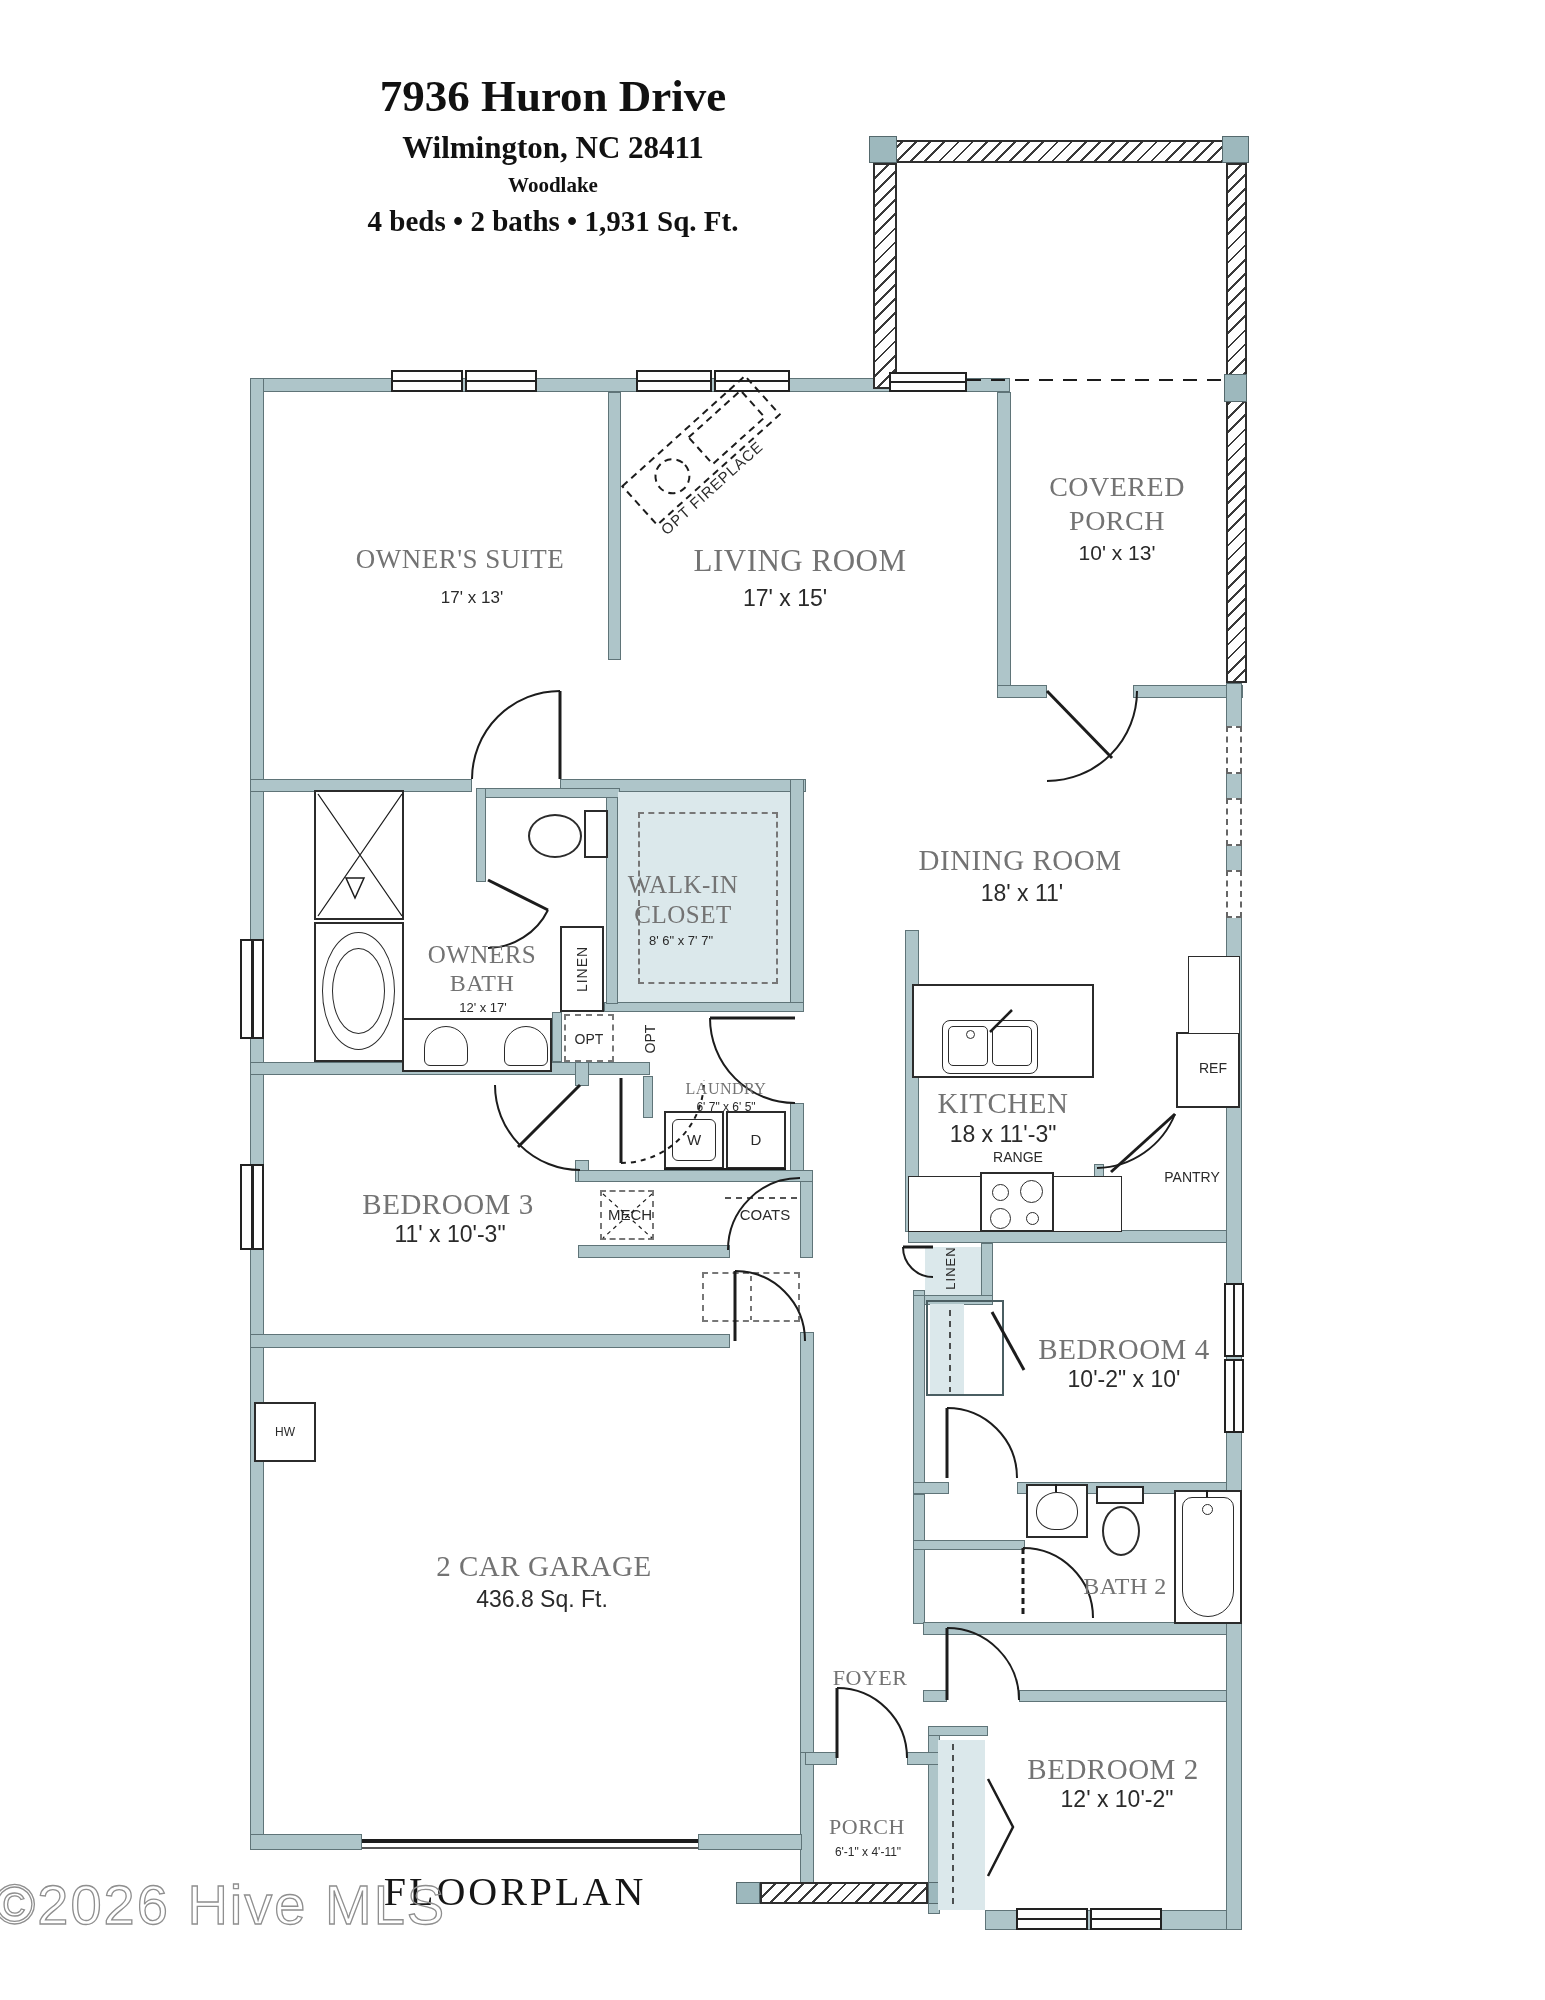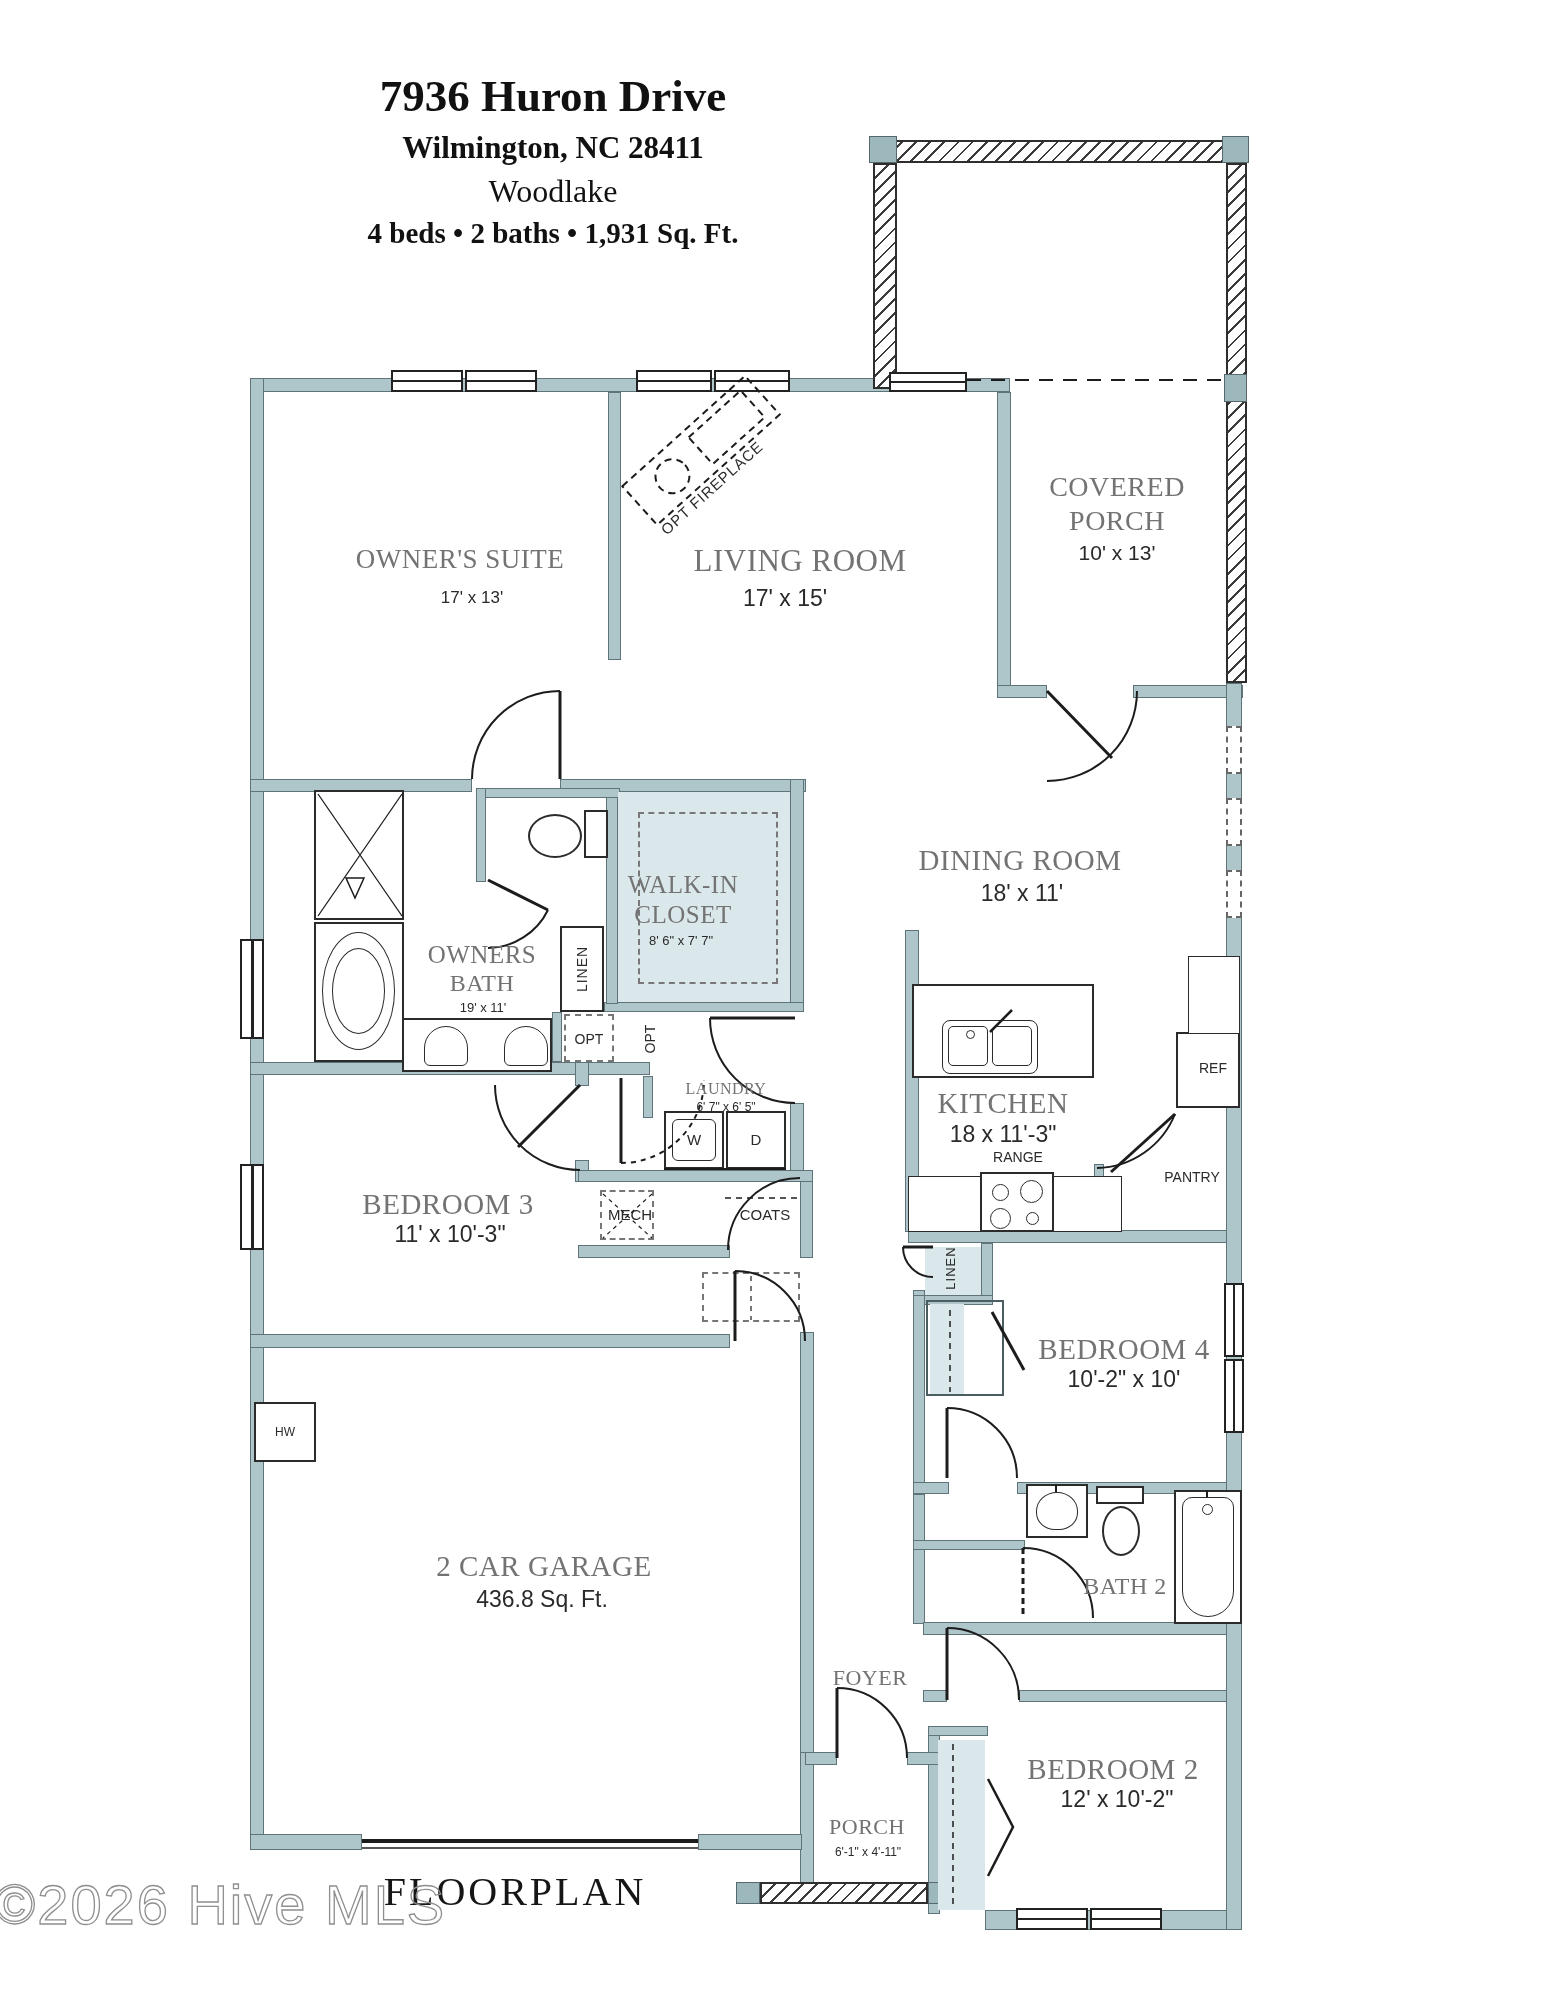--- a/index.html
+++ b/index.html
@@ -21,21 +21,21 @@
   .fxl{position:absolute;background:#fff;border:1.5px solid #2b2b2b;box-sizing:border-box;}
   
   .lbl{position:absolute;transform:translate(-50%,-50%);white-space:nowrap;color:#737373;text-align:center;line-height:1.05;}
   .serif{font-family:"Liberation Serif",serif;letter-spacing:.5px;}
   .sans{font-family:"Liberation Sans",sans-serif;color:#2a2a2a;}
   .vert{transform:translate(-50%,-50%) rotate(-90deg);}
   .title{position:absolute;left:258px;top:70px;width:590px;text-align:center;color:#111;
          font-family:"Liberation Serif",serif;}
   .title .l1{font-size:45px;font-weight:700;margin:0 0 8px 0;}
   .title .l2{font-size:31px;font-weight:700;margin:0 0 7px 0;}
-  .title .l3{font-size:32px;font-weight:400;margin:0 0 7px 0;}
+  .title .l3{font-size:21px;font-weight:700;margin:0 0 7px 0;}
   .title .l4{font-size:29px;font-weight:700;margin:0;}
   .floorplan{position:absolute;left:310px;top:1868px;width:410px;text-align:center;
              font-family:"Liberation Serif",serif;font-size:40px;letter-spacing:3px;color:#161616;}
   .watermark{position:absolute;left:-6px;top:1872px;font-family:"Liberation Sans",sans-serif;
              font-size:56px;font-weight:400;color:transparent;-webkit-text-stroke:1.3px #8f8f8f;letter-spacing:2px;}
   svg.overlay{position:absolute;left:0;top:0;pointer-events:none;}
   .rd{border-radius:50%;}
 </style>
 </head>
 <body>
@@ -264,21 +264,21 @@
 
   <div class="lbl serif" style="left:1020px;top:860px;font-size:29px">DINING ROOM</div>
   <div class="lbl sans" style="left:1022px;top:893px;font-size:23px">18' x 11'</div>
 
   <div class="lbl serif" style="left:683px;top:885px;font-size:25px">WALK-IN</div>
   <div class="lbl serif" style="left:683px;top:915px;font-size:25px">CLOSET</div>
   <div class="lbl sans" style="left:681px;top:941px;font-size:13px">8' 6" x 7' 7"</div>
 
   <div class="lbl serif" style="left:482px;top:955px;font-size:25px">OWNERS</div>
   <div class="lbl serif" style="left:482px;top:984px;font-size:24px">BATH</div>
-  <div class="lbl sans" style="left:483px;top:1008px;font-size:13px">19' x 11'</div>
+  <div class="lbl sans" style="left:483px;top:1008px;font-size:13px">12' x 17'</div>
 
   <div class="lbl serif" style="left:726px;top:1089px;font-size:16px">LAUNDRY</div>
   <div class="lbl sans" style="left:726px;top:1107px;font-size:12px">6' 7" x 6' 5"</div>
 
   <div class="lbl serif" style="left:448px;top:1204px;font-size:29px">BEDROOM 3</div>
   <div class="lbl sans" style="left:450px;top:1234px;font-size:23px">11' x 10'-3"</div>
 
   <div class="lbl serif" style="left:1003px;top:1103px;font-size:29px">KITCHEN</div>
   <div class="lbl sans" style="left:1003px;top:1134px;font-size:23px">18 x 11'-3"</div>
 

